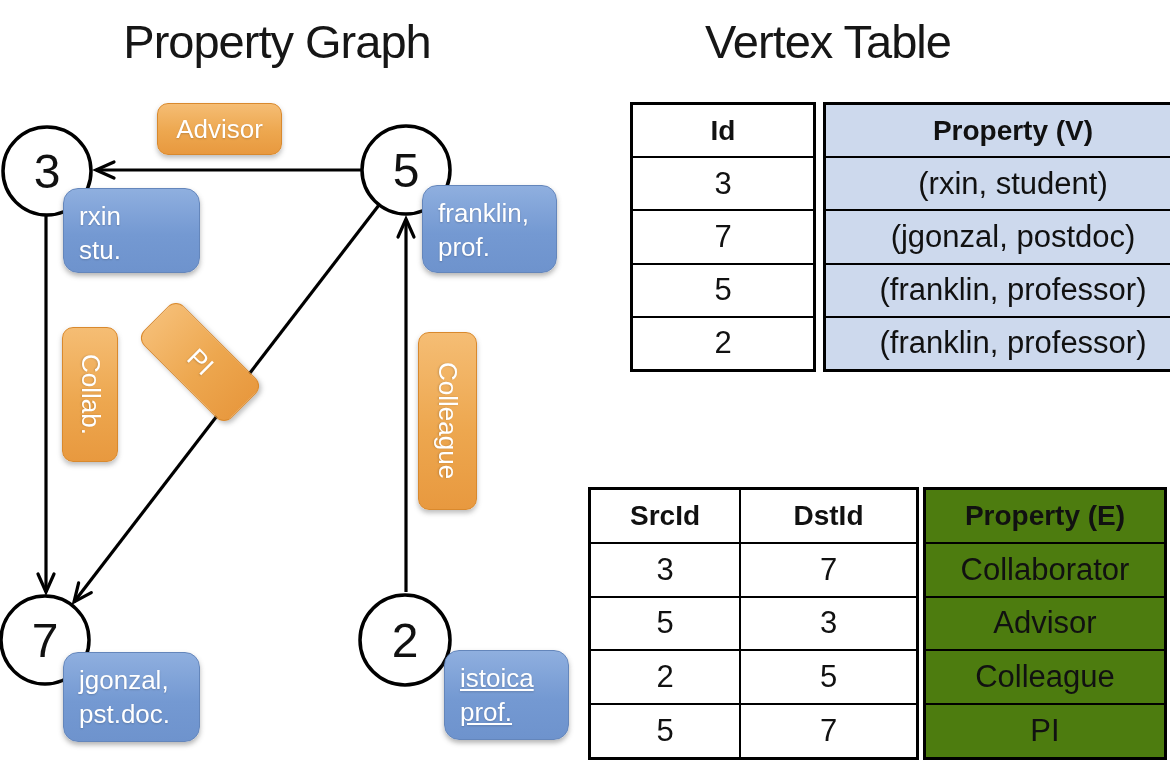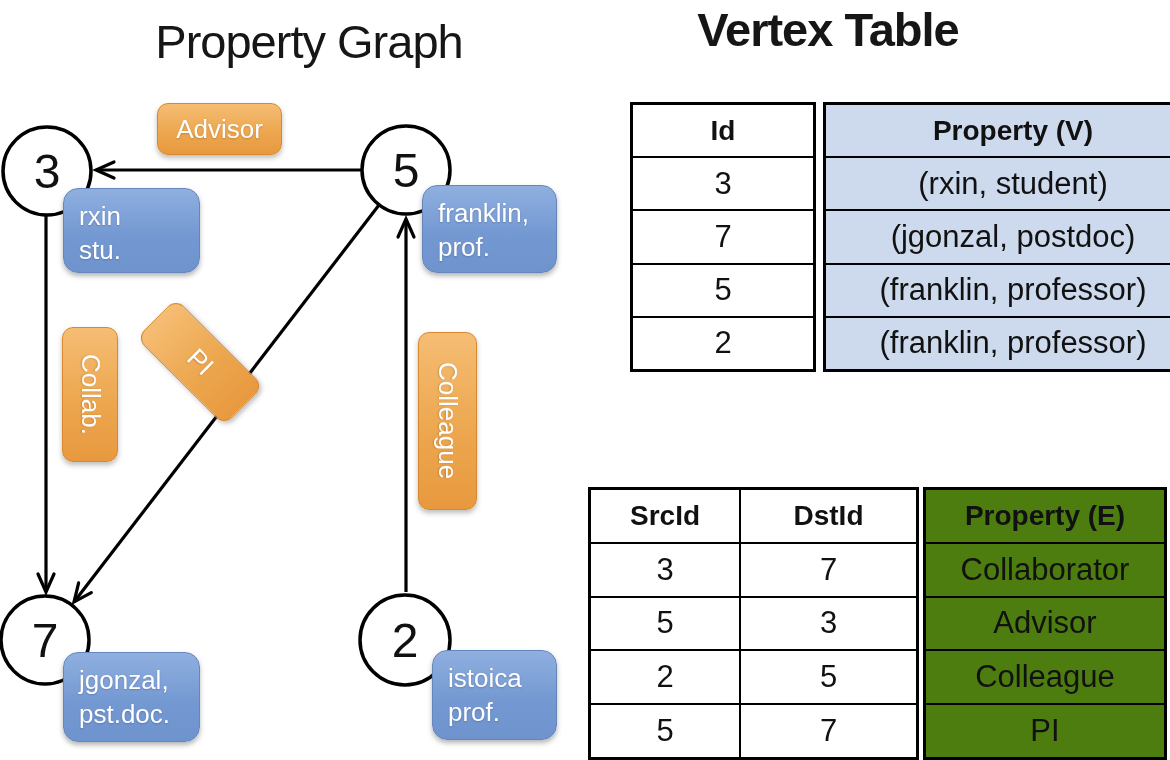--- a/index.html
+++ b/index.html
@@ -4,39 +4,39 @@
 <style>
   html,body{margin:0;padding:0;background:#fff;}
   .canvas{
     position:relative;width:1170px;height:760px;background:#ffffff;
     font-family:"Liberation Sans",sans-serif;overflow:hidden;color:#111;
   }
   .title{
     position:absolute;text-align:center;font-size:47px;letter-spacing:-1px;
     color:#161616;white-space:nowrap;
   }
-  #title-graph{left:0;top:14px;width:554px;padding-left:32px;}
-  #title-vertex{left:580px;top:2px;width:496px;font-weight:bold;}
+  #title-graph{left:0;top:14px;width:554px;}
+  #title-vertex{left:580px;top:14px;width:496px;}
   #title-edge{left:580px;top:400px;width:490px;}
 
   
   #graph-svg{position:absolute;left:0;top:0;width:570px;height:760px;}
   .nodechar{font-family:"Liberation Sans",sans-serif;font-size:48px;fill:#111;}
 
   .vbox{
     position:absolute;border-radius:15px;color:#fff;
     background:linear-gradient(180deg,#8fafdf 0%,#7499d2 55%,#6e93cd 100%);
     border:1px solid #6486bb;box-shadow:0 3px 5px rgba(90,90,90,.45);
     font-size:26px;line-height:1.32;padding:10px 0 0 15px;box-sizing:border-box;
     text-shadow:0 1px 2px rgba(0,0,0,.18);
   }
   #vbox-rxin{left:63px;top:188px;width:137px;height:85px;}
   #vbox-franklin{left:422px;top:185px;width:135px;height:88px;}
   #vbox-jgonzal{left:63px;top:652px;width:137px;height:90px;}
-  #vbox-istoica{left:432px;top:650px;width:125px;height:90px;}
+  #vbox-istoica{left:444px;top:650px;width:125px;height:90px;text-decoration:underline;}
 
   .ebox{
     position:absolute;border-radius:11px;color:#fff;
     background:linear-gradient(180deg,#f5bd74 0%,#eda74f 55%,#e8993f 100%);
     border:1px solid #d9892d;box-shadow:0 3px 5px rgba(90,90,90,.4);
     display:flex;align-items:center;justify-content:center;
     font-size:26px;text-shadow:0 1px 2px rgba(0,0,0,.18);box-sizing:border-box;
   }
   #ebox-advisor{left:157px;top:103px;width:125px;height:52px;}
   #ebox-collab{left:62px;top:327px;width:56px;height:135px;}

